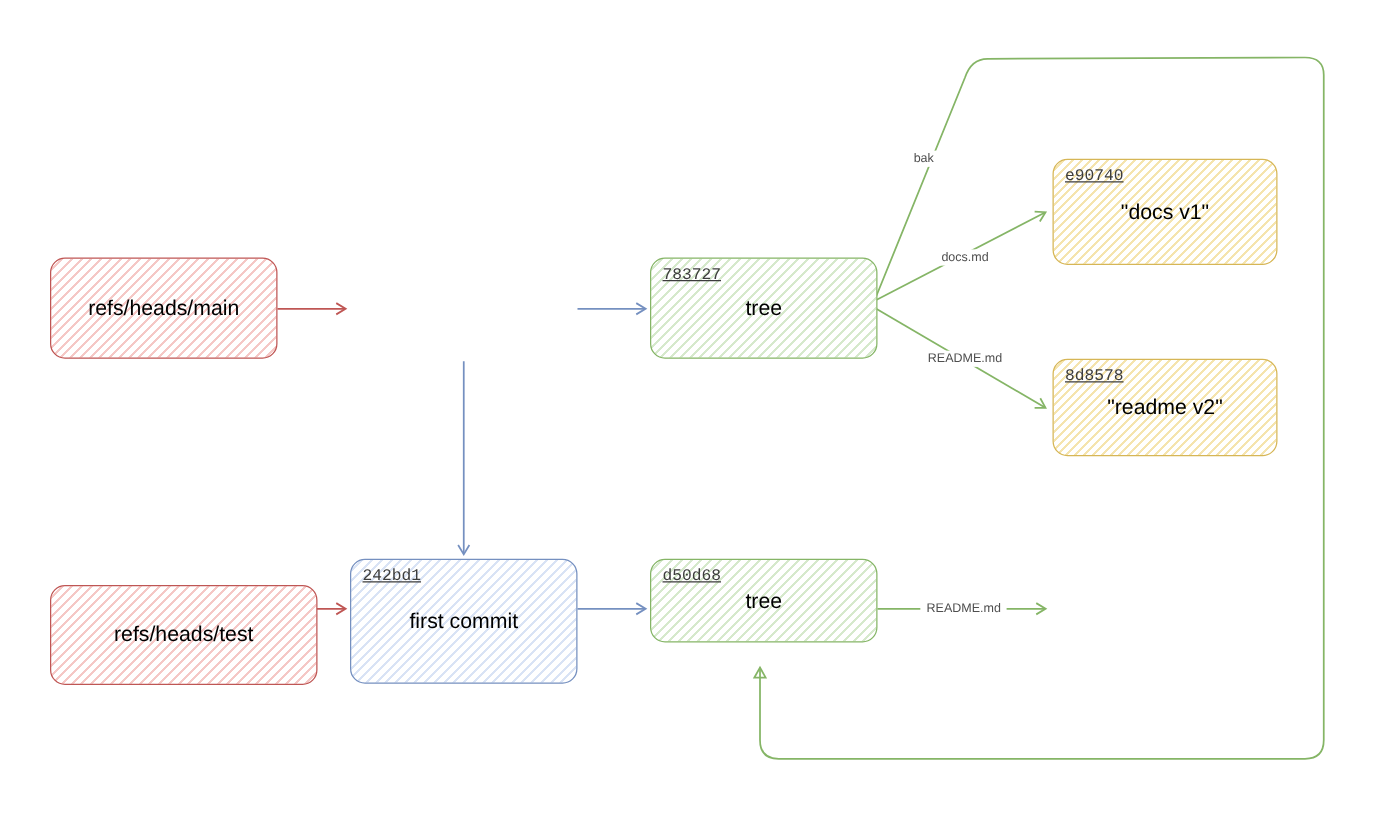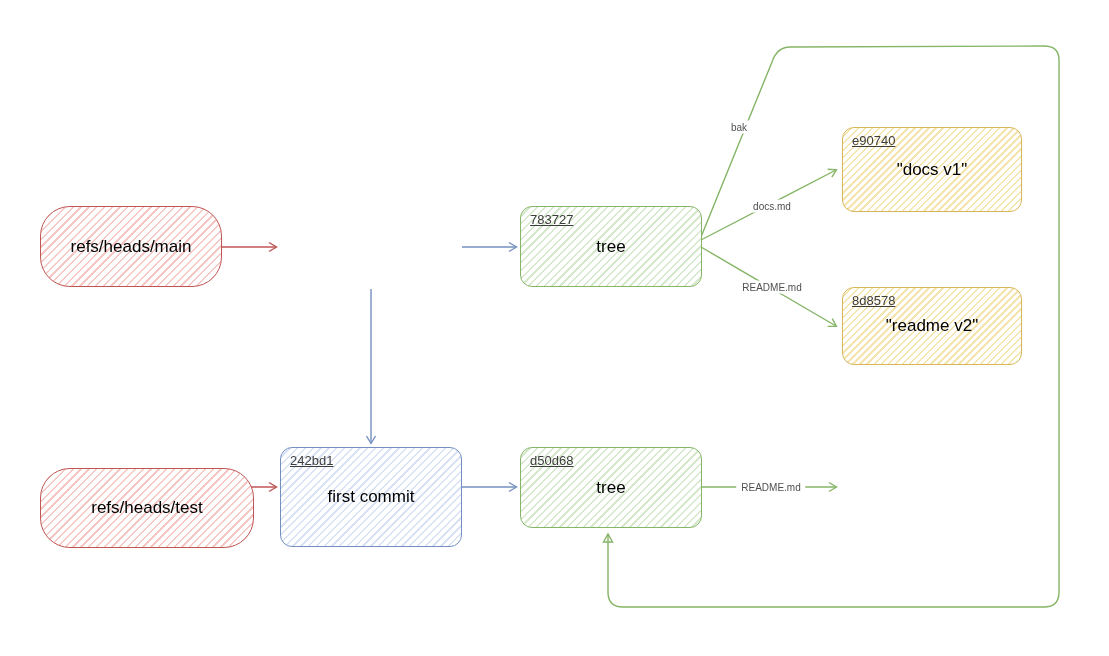--- a/index.html
+++ b/index.html
@@ -42,26 +42,26 @@
     color: var(--node-text);
     white-space: nowrap;
   }
   .node .hash {
     position: absolute;
     top: 5px;
     left: 9px;
     font-size: 13px;
     color: var(--hash-text);
     text-decoration: underline;
+    font-family: Liberation Mono, monospace;
   }
   .node.ref {
     border-color: var(--ref-stroke);
     background-image: repeating-linear-gradient(135deg,
       var(--ref-hatch) 0px, var(--ref-hatch) 1.7px, transparent 1.7px, transparent 5.5px);
-    border-radius: 30px;
   }
   .node.commit {
     border-color: var(--commit-stroke);
     background-image: repeating-linear-gradient(135deg,
       var(--commit-hatch) 0px, var(--commit-hatch) 1.7px, transparent 1.7px, transparent 5.5px);
   }
   .node.tree {
     border-color: var(--tree-stroke);
     background-image: repeating-linear-gradient(135deg,
       var(--tree-hatch) 0px, var(--tree-hatch) 1.7px, transparent 1.7px, transparent 5.5px);
@@ -139,21 +139,21 @@
 
   <div class="node ref" style="left:40px; top:468px; width:214px; height:80px">
     <span class="nlabel">refs/heads/test</span>
   </div>
 
   <div class="node commit" style="left:280px; top:447px; width:182px; height:100px">
     <span class="hash">242bd1</span>
     <span class="nlabel">first commit</span>
   </div>
 
-  <div class="node tree" style="left:520px; top:447px; width:182px; height:81px">
+  <div class="node tree" style="left:520px; top:447px; width:182px; height:67px">
     <span class="hash">d50d68</span>
     <span class="nlabel">tree</span>
   </div>
 
 
   <div class="edge-label" style="left:739px; top:127px">bak</div>
   <div class="edge-label" style="left:772px; top:206px">docs.md</div>
   <div class="edge-label" style="left:772px; top:287px">README.md</div>
   <div class="edge-label" style="left:771px; top:487px">README.md</div>
 

